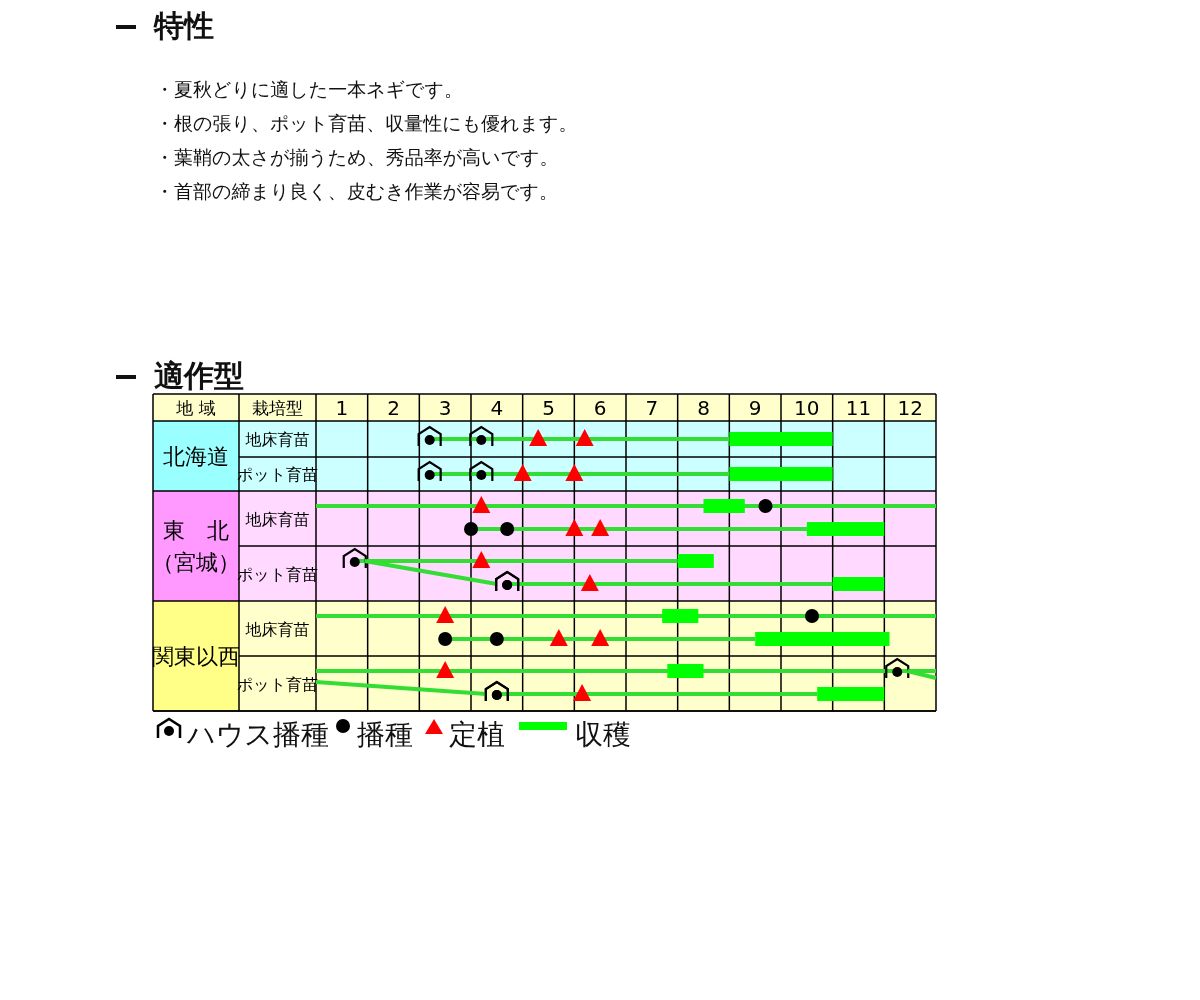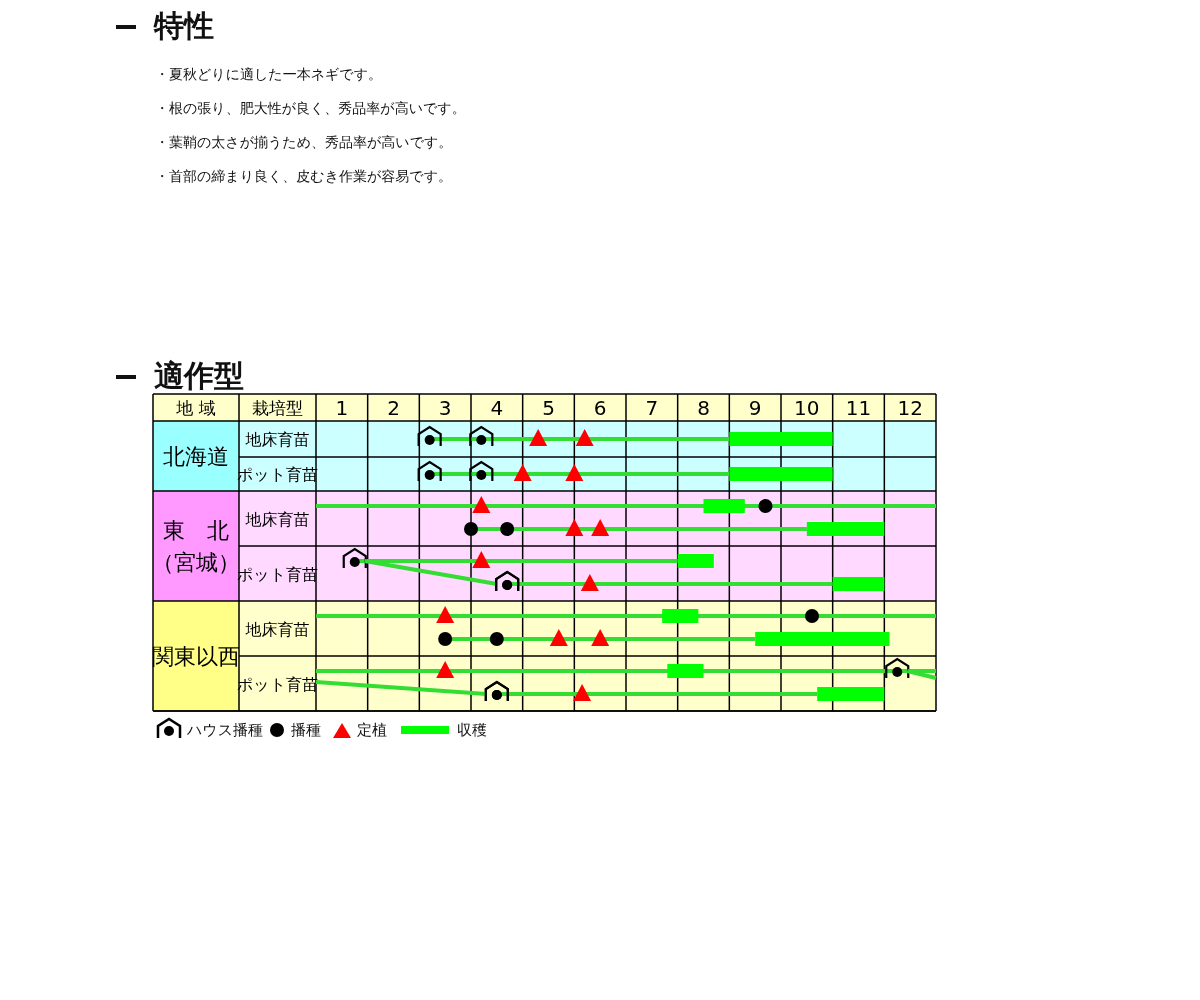--- a/index.html
+++ b/index.html
@@ -1,33 +1,33 @@
 <!DOCTYPE html>
 <html><head>
 <meta charset="utf-8">
 <style>
   body { margin:0; background:#fff; width:1200px; height:1000px; position:relative; font-family:"DejaVu Sans", sans-serif; color:#111; }
   .sec-title { position:absolute; left:116px; font-family:Liberation Sans, sans-serif; font-weight:bold; font-size:30px; display:flex; align-items:center; }
   .sec-title .dash { display:inline-block; width:20px; height:4px; background:#111; margin-right:18px; }
-  .features { position:absolute; left:155px; top:63px; font-size:14px; }
+  .features { position:absolute; left:155px; top:78px; font-size:19px; }
   .features div { height:34px; line-height:22px; }
   #chart { position:absolute; left:0; top:0; }
-  .legend { position:absolute; left:155px; top:716px; font-size:15px; display:flex; align-items:flex-end; gap:4px; }
+  .legend { position:absolute; left:155px; top:716px; font-size:28px; display:flex; align-items:flex-start; gap:4px; }
 </style>
 </head>
 <body>
 
 <div class="sec-title" style="top:6px;">
   <span class="dash"></span>
   <span>特性</span>
 </div>
 
 <div class="features">
   <div>・夏秋どりに適した一本ネギです。</div>
-  <div>・根の張り、肥大性が良く、秀品率が高いです。</div>
+  <div>・根の張り、ポット育苗、収量性にも優れます。</div>
   <div>・葉鞘の太さが揃うため、秀品率が高いです。</div>
   <div>・首部の締まり良く、皮むき作業が容易です。</div>
 </div>
 
 <div class="sec-title" style="top:328px;margin-top:28px;">
   <span class="dash"></span>
   <span>適作型</span>
 </div>
 
 <svg id="chart" width="1200" height="1000">

